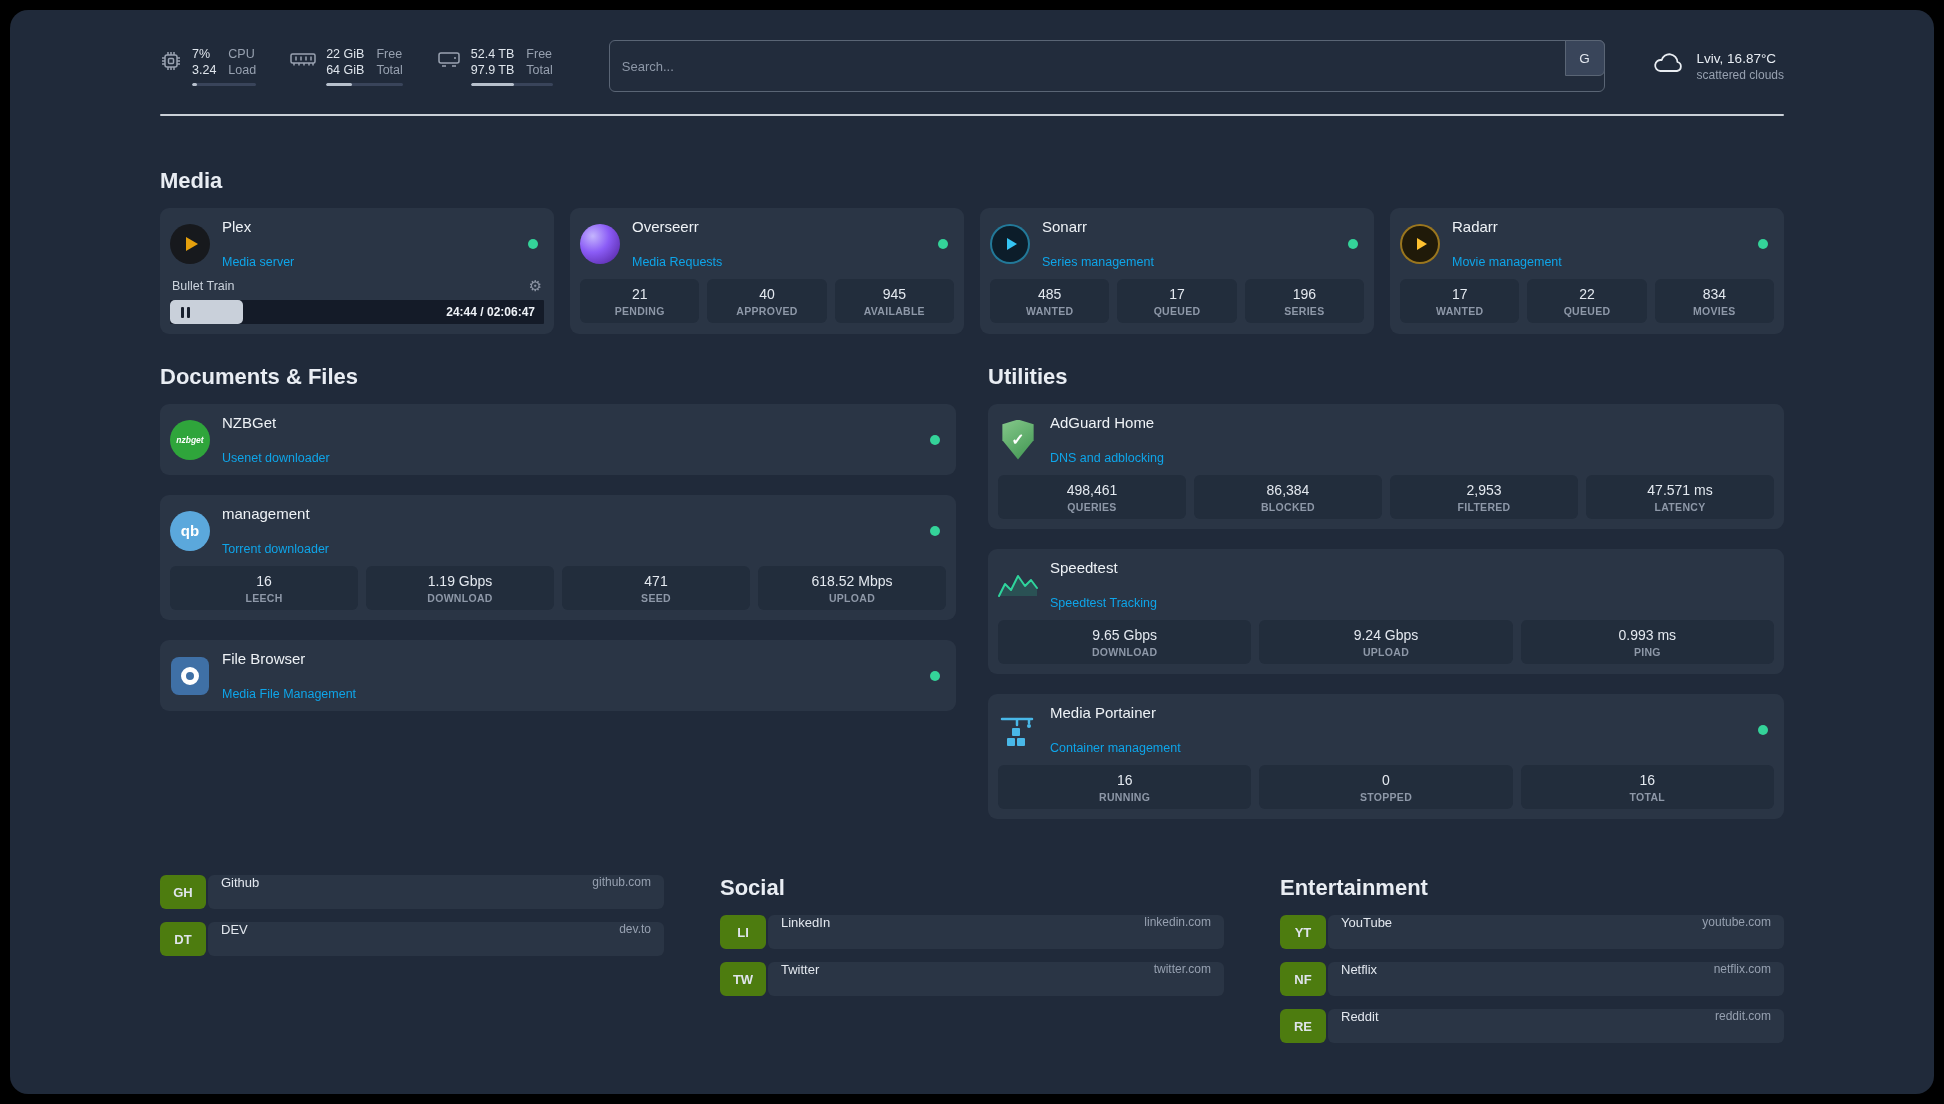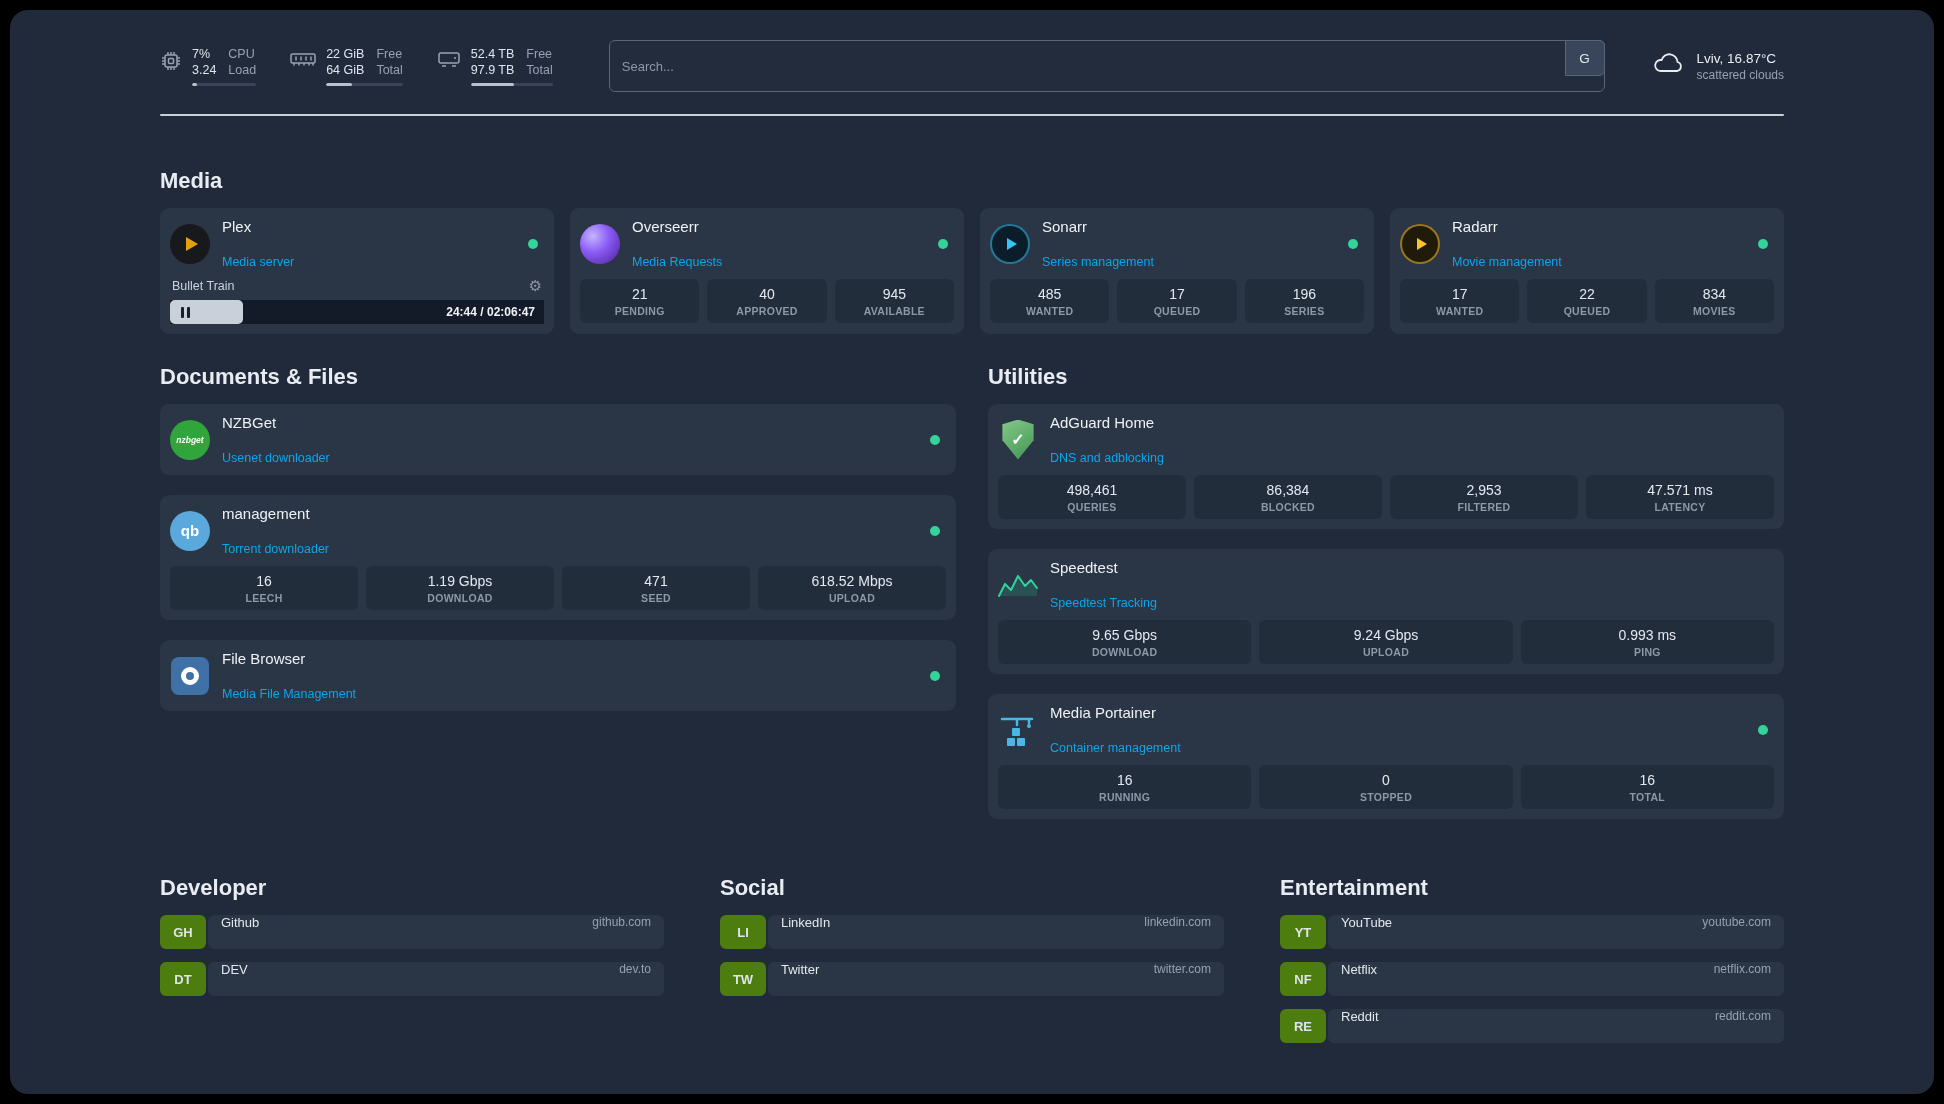--- a/index.html
+++ b/index.html
@@ -492,21 +492,20 @@
           </div>
         </div>
 
       </div>
     </section>
   </div>
 
   <div class="bm-grid">
 
     <section>
-      <h2 class="group-title">Developer</h2>
       <div class="bm-item">
         <span class="bm-abbr">GH</span>
         <span class="bm-body">
           <span class="bm-name">Github</span>
           <span class="bm-url">github.com</span>
         </span>
       </div>
       <div class="bm-item">
         <span class="bm-abbr">DT</span>
         <span class="bm-body">

